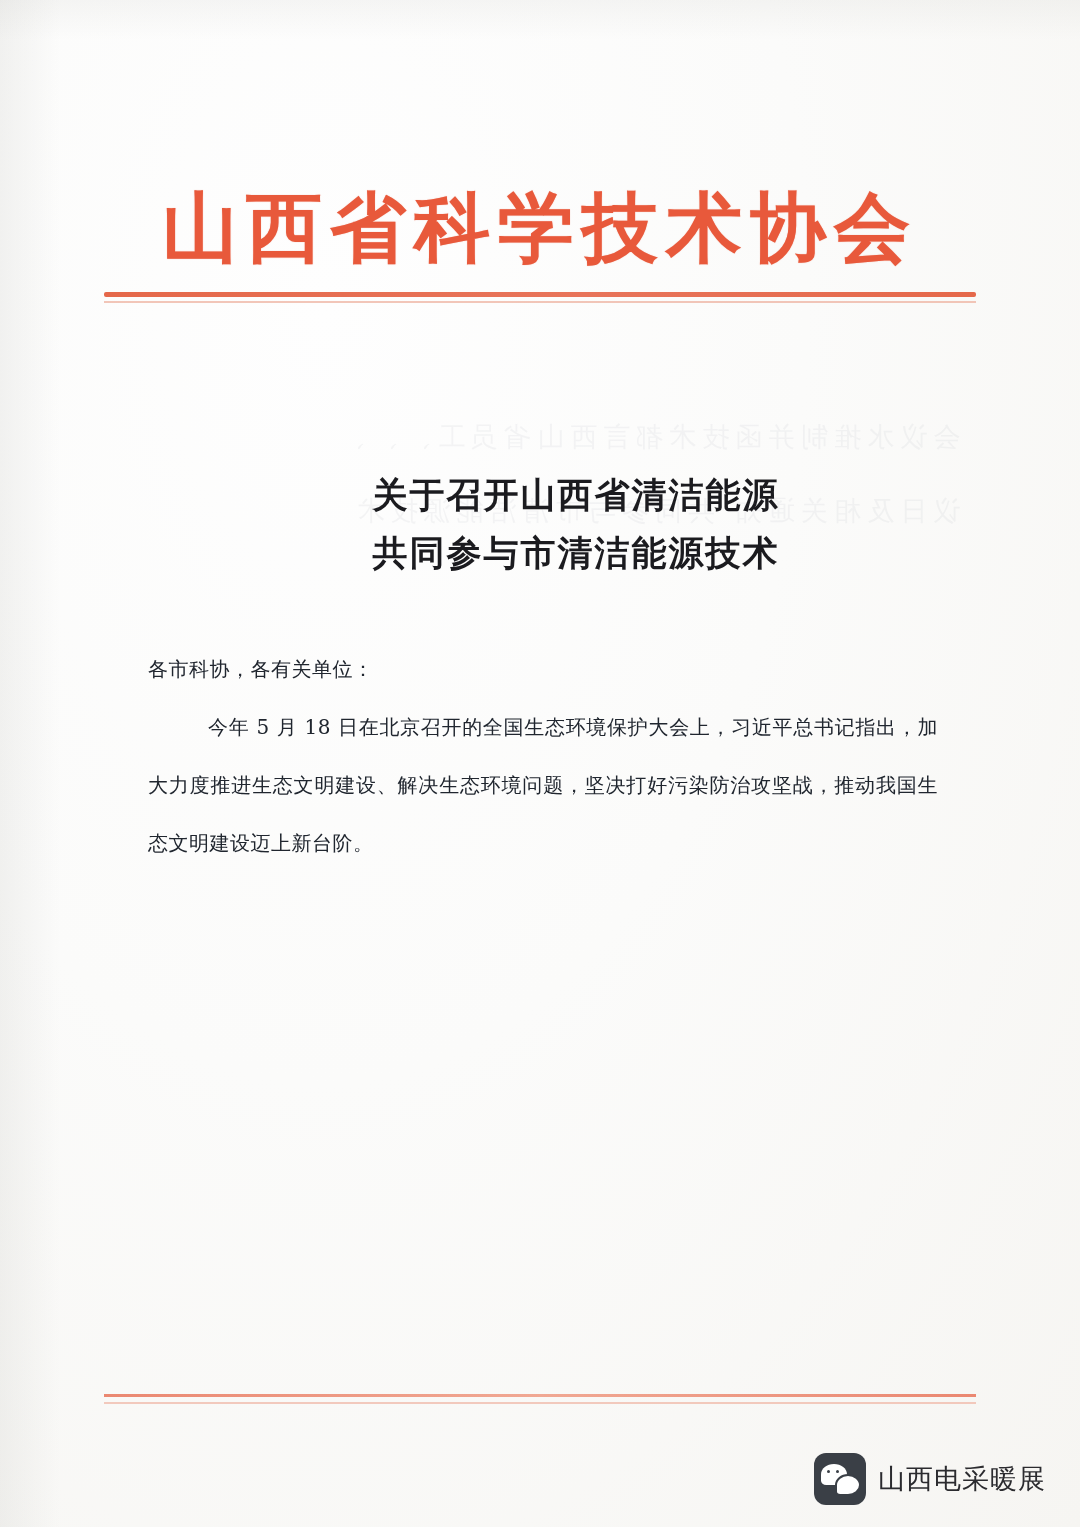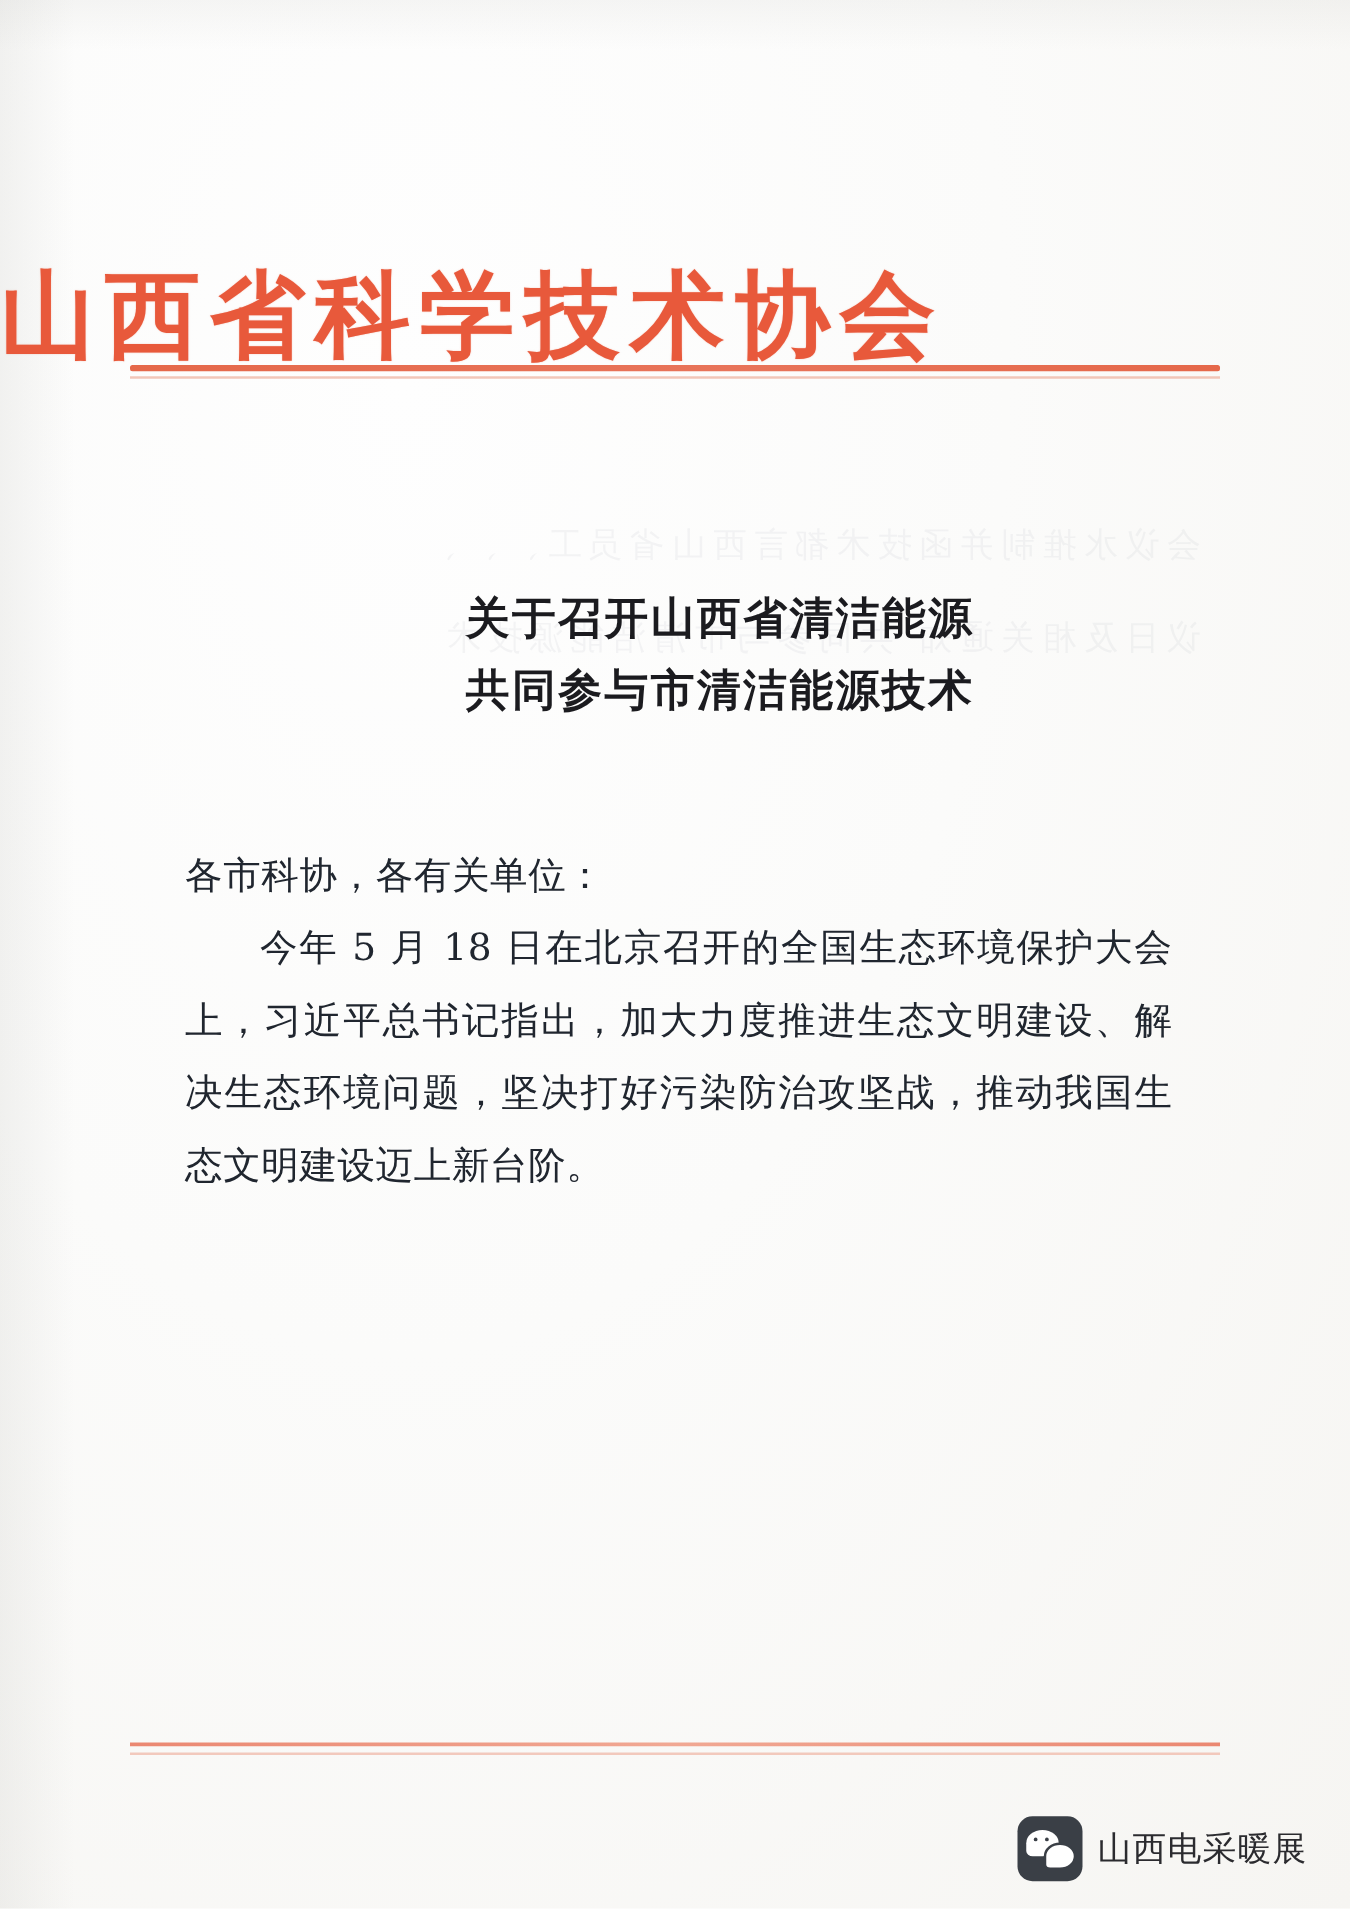--- a/index.html
+++ b/index.html
@@ -39,21 +39,21 @@
     pointer-events: none;
     white-space: pre-wrap;
     font-family: "DejaVu Serif", "Liberation Serif", serif;
   }
 
   .letterhead {
     position: absolute;
     top: 178px;
     left: 0;
     width: 100%;
-    margin-top: 24px;
+    text-align: center;
   }
   .letterhead-title {
     font-family: "DejaVu Serif", "Liberation Serif", serif;
     font-weight: bold;
     font-size: 76px;
     letter-spacing: 8px;
     color: #e8593b;
     text-shadow: 0 0 1px rgba(232,89,59,0.5);
     white-space: nowrap;
   }
@@ -97,24 +97,24 @@
     font-size: 35px;
     line-height: 58px;
     letter-spacing: 2px;
     color: #1b1b1f;
     padding-left: 36px;
   }
   .doc-title .line { display: block; }
 
   .body-text {
     position: absolute;
-    top: 672px;
+    top: 640px;
     left: 148px;
     width: 790px;
-    font-size: 30px;
+    font-size: 20px;
     line-height: 58px;
     letter-spacing: 0.5px;
     color: #20262f;
     text-align: justify;
     text-justify: inter-ideograph;
   }
   .salutation { margin: 0 0 0 0; }
   .para { margin: 0; text-indent: 60px; }
 
   .rule-bottom {

